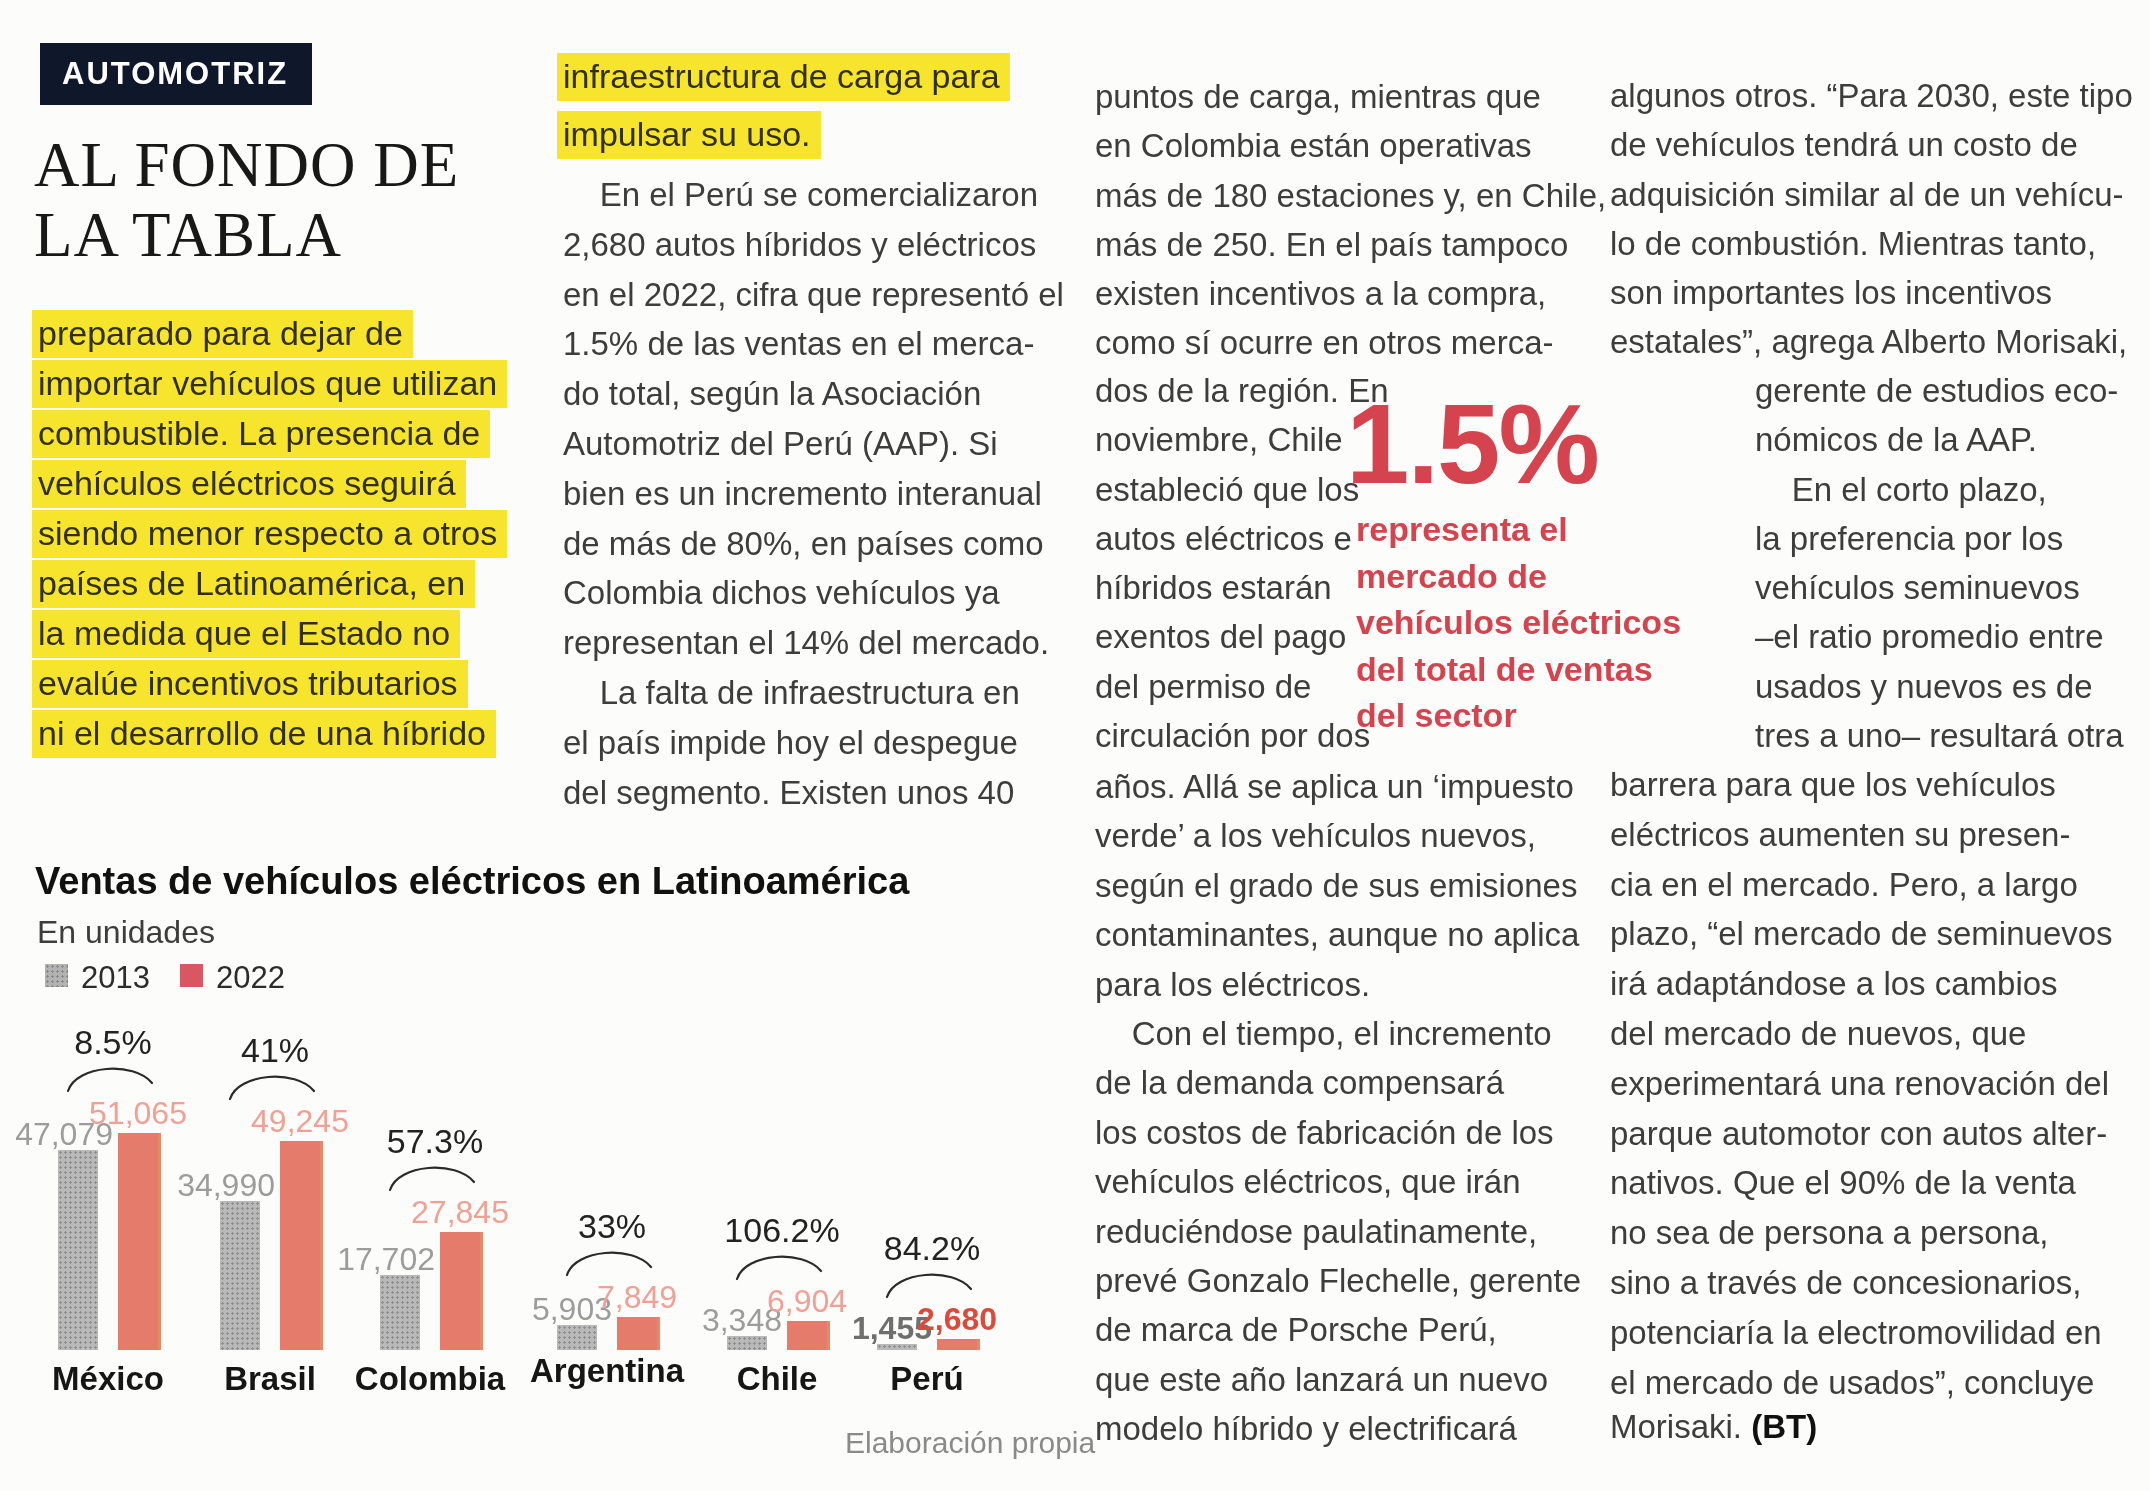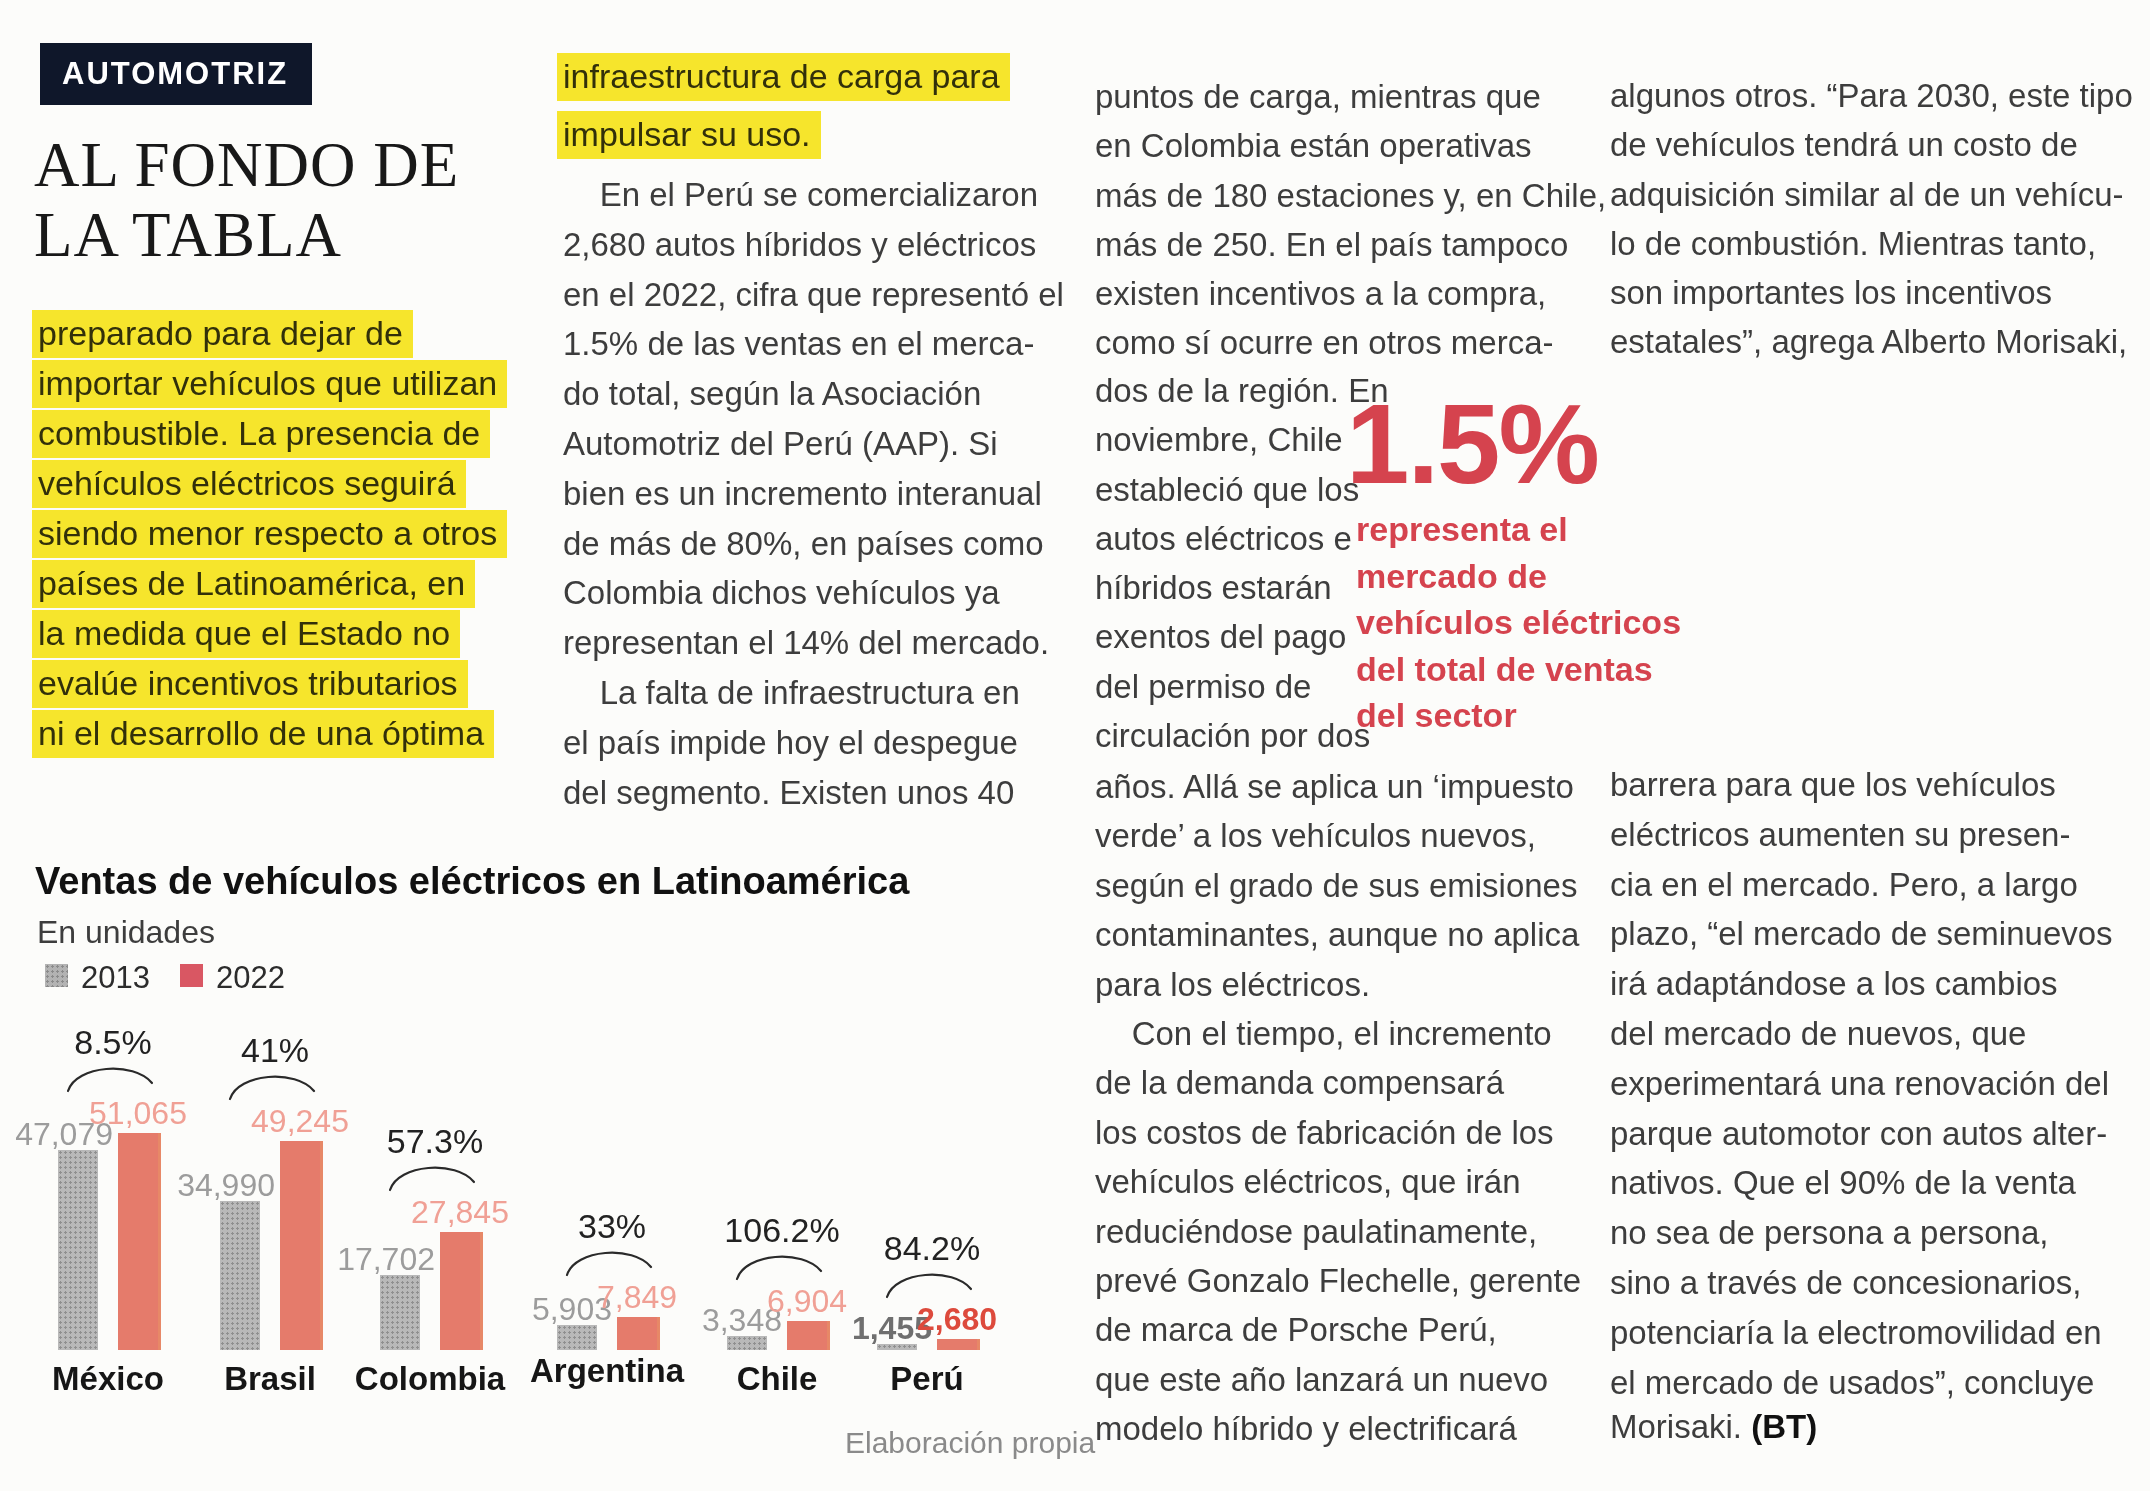--- a/index.html
+++ b/index.html
@@ -109,37 +109,38 @@
 
   <div id="standfirst" class="abs">
       <div class="hl-line"><span class="hl">preparado para dejar de</span></div>
       <div class="hl-line"><span class="hl">importar vehículos que utilizan</span></div>
       <div class="hl-line"><span class="hl">combustible. La presencia de</span></div>
       <div class="hl-line"><span class="hl">vehículos eléctricos seguirá</span></div>
       <div class="hl-line"><span class="hl">siendo menor respecto a otros</span></div>
       <div class="hl-line"><span class="hl">países de Latinoamérica, en</span></div>
       <div class="hl-line"><span class="hl">la medida que el Estado no</span></div>
       <div class="hl-line"><span class="hl">evalúe incentivos tributarios</span></div>
-      <div class="hl-line"><span class="hl">ni el desarrollo de una óptima</span></div>
+      <div class="hl-line"><span class="hl">ni el desarrollo de una híbrido</span></div>
     </div>
 
   <div id="col2-hl" class="abs">
       <div class="hl-line"><span class="hl">infraestructura de carga para</span></div>
       <div class="hl-line"><span class="hl">impulsar su uso.</span></div>
     </div>
   <div id="col2-text" class="abs body-lines">    En el Perú se comercializaron<br>2,680 autos híbridos y eléctricos<br>en el 2022, cifra que representó el<br>1.5% de las ventas en el merca-<br>do total, según la Asociación<br>Automotriz del Perú (AAP). Si<br>bien es un incremento interanual<br>de más de 80%, en países como<br>Colombia dichos vehículos ya<br>representan el 14% del mercado.<br>    La falta de infraestructura en<br>el país impide hoy el despegue<br>del segmento. Existen unos 40</div>
 
   <div id="col3-text-a" class="abs body-lines">puntos de carga, mientras que<br>en Colombia están operativas<br>más de 180 estaciones y, en Chile,<br>más de 250. En el país tampoco<br>existen incentivos a la compra,<br>como sí ocurre en otros merca-</div>
   <div id="col3-text-b" class="abs body-lines">dos de la región. En<br>noviembre, Chile<br>estableció que los<br>autos eléctricos e<br>híbridos estarán<br>exentos del pago<br>del permiso de<br>circulación por dos</div>
   <div id="col3-text-c" class="abs body-lines">años. Allá se aplica un ‘impuesto<br>verde’ a los vehículos nuevos,<br>según el grado de sus emisiones<br>contaminantes, aunque no aplica<br>para los eléctricos.<br>    Con el tiempo, el incremento<br>de la demanda compensará<br>los costos de fabricación de los<br>vehículos eléctricos, que irán<br>reduciéndose paulatinamente,<br>prevé Gonzalo Flechelle, gerente<br>de marca de Porsche Perú,<br>que este año lanzará un nuevo<br>modelo híbrido y electrificará</div>
 
   <div id="pull-value" class="abs">1.5%</div>
   <div id="pull-caption" class="abs">representa el<br>mercado de<br>vehículos eléctricos<br>del total de ventas<br>del sector</div>
 
   <div id="col4-text-a" class="abs body-lines">algunos otros. “Para 2030, este tipo<br>de vehículos tendrá un costo de<br>adquisición similar al de un vehícu-<br>lo de combustión. Mientras tanto,<br>son importantes los incentivos<br>estatales”, agrega Alberto Morisaki,</div>
+  <div id="col4-text-b" class="abs body-lines">gerente de estudios eco-<br>nómicos de la AAP.<br>    En el corto plazo,<br>la preferencia por los<br>vehículos seminuevos<br>–el ratio promedio entre<br>usados y nuevos es de<br>tres a uno– resultará otra</div>
   <div id="col4-text-c" class="abs body-lines">barrera para que los vehículos<br>eléctricos aumenten su presen-<br>cia en el mercado. Pero, a largo<br>plazo, “el mercado de seminuevos<br>irá adaptándose a los cambios<br>del mercado de nuevos, que<br>experimentará una renovación del<br>parque automotor con autos alter-<br>nativos. Que el 90% de la venta<br>no sea de persona a persona,<br>sino a través de concesionarios,<br>potenciaría la electromovilidad en<br>el mercado de usados”, concluye</div>
   <div id="col4-signoff" class="abs">
     <span>Morisaki. </span><b>(BT)</b>
   </div>
 
   <div id="chart-title" class="abs">Ventas de vehículos eléctricos en Latinoamérica</div>
   <div id="chart-subtitle" class="abs">En unidades</div>
 
   <div id="chart-legend" class="abs">
     <div class="legend-item" style="left:0px;">

